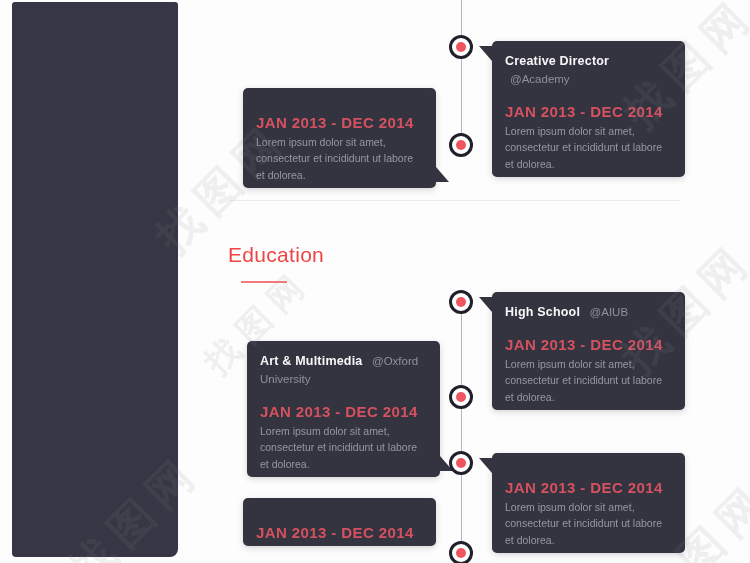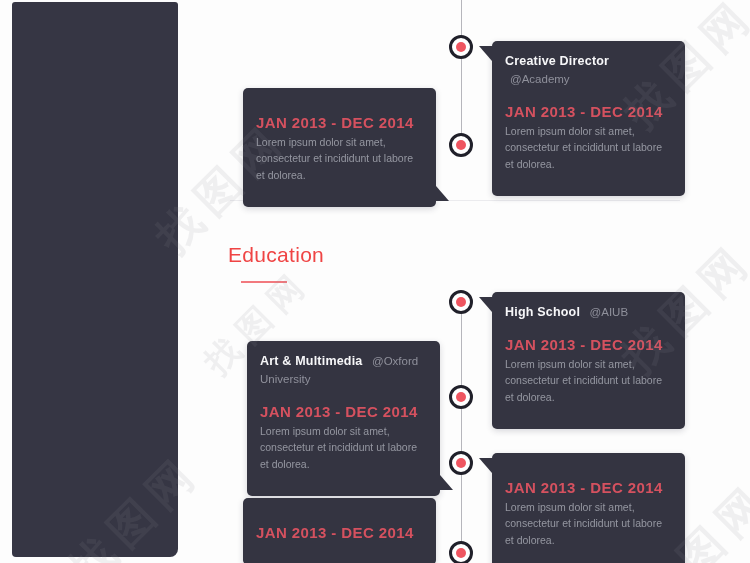--- a/index.html
+++ b/index.html
@@ -49,21 +49,21 @@
   
   .divider{position:absolute;left:230px;top:200px;width:450px;height:1px;background:#ebebee}
   .section-heading{
     position:absolute;left:228px;top:243px;
     font-size:21px;color:#ef4444;letter-spacing:.3px;z-index:3;
   }
   .section-underline{position:absolute;left:241px;top:281px;width:46px;height:2px;background:#f2797e}
   
   .card{
     position:absolute;width:193px;box-sizing:border-box;
-    background:#343441;border-radius:5px;padding:10px 13px 24px;
+    background:#343441;border-radius:5px;padding:10px 13px 5px;
     box-shadow:0 2px 6px rgba(40,40,60,.18);z-index:3;
   }
   .card .tail{position:absolute;width:0;height:0}
   .card.right .tail{left:-13px;top:5px;border-right:13px solid #343441;border-bottom:15px solid transparent}
   .card.left  .tail{right:-13px;bottom:6px;border-left:13px solid #343441;border-top:15px solid transparent}
   .card-title{display:inline;font-size:12.5px;font-weight:bold;color:#f7f7f9;letter-spacing:.2px}
   .card-company{display:inline;font-size:11.5px;color:#8f909b;margin-left:5px}
   .card-date{font-size:15px;font-weight:bold;color:#d5515f;letter-spacing:.4px;margin-top:16px}
   .card-desc{font-size:10.5px;color:#9597a1;line-height:1.55;margin-top:3px}
   

